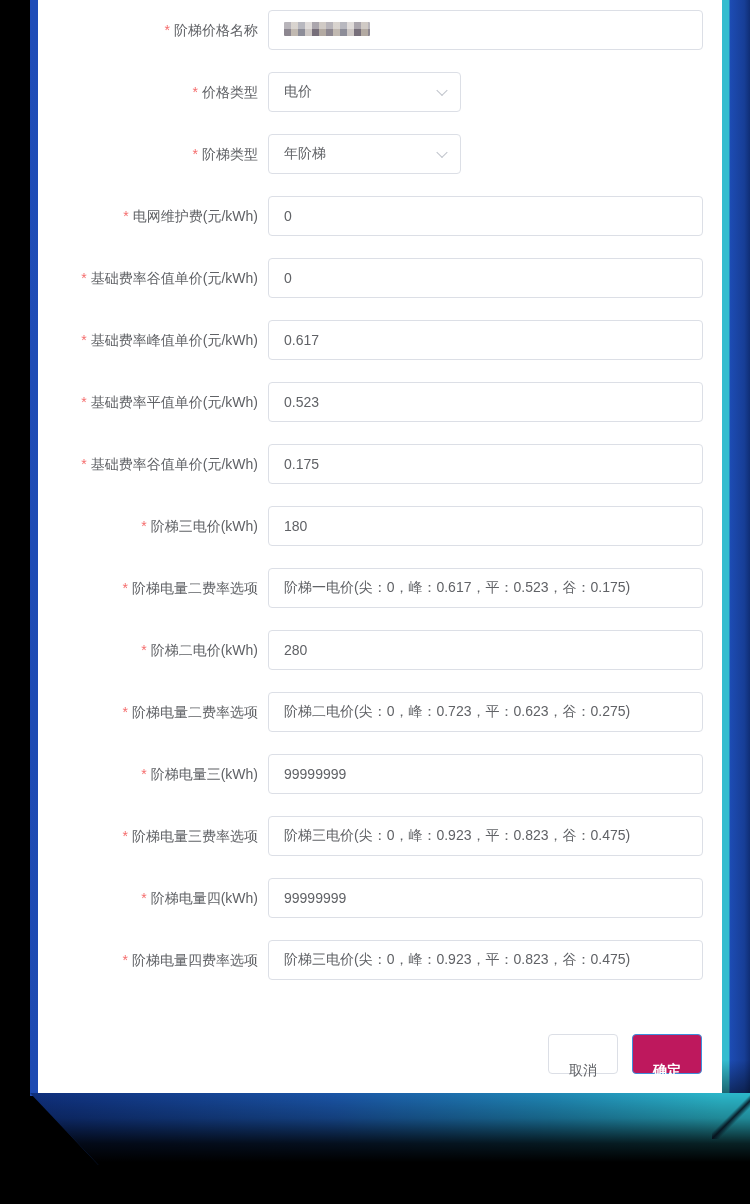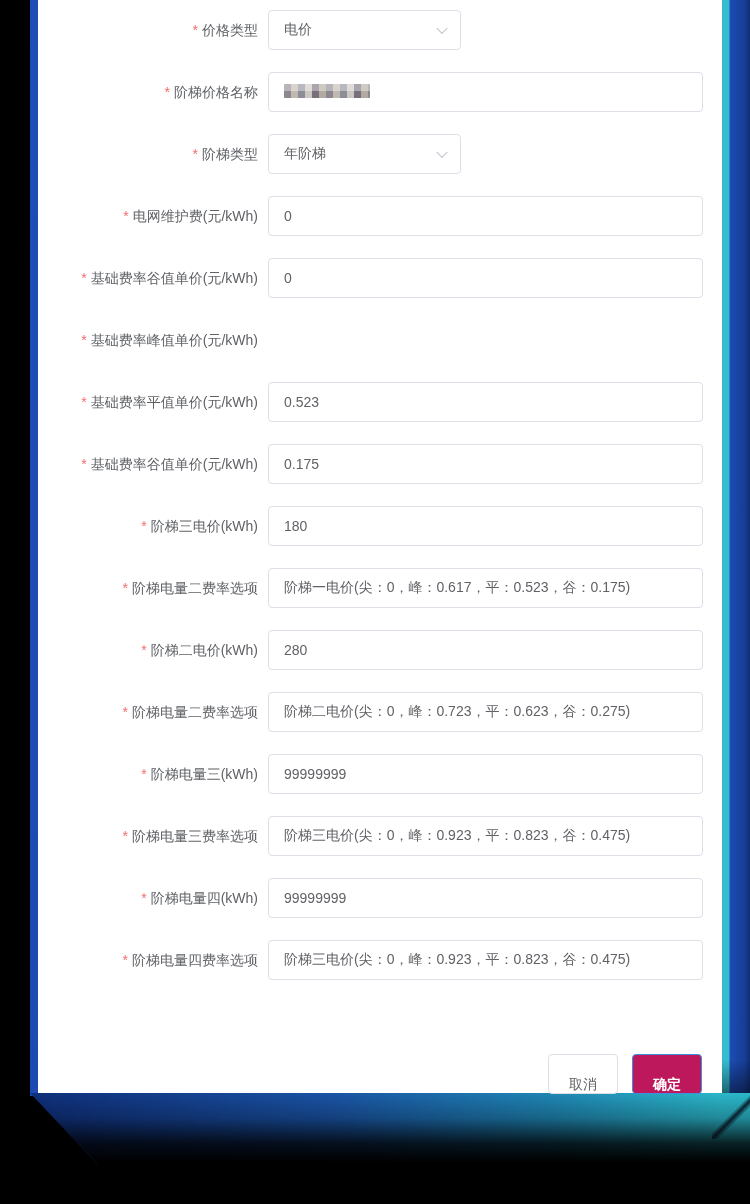--- a/index.html
+++ b/index.html
@@ -66,61 +66,60 @@
       repeating-linear-gradient(0deg, rgba(255,255,255,0) 0 7px, rgba(255,255,255,.38) 7px 14px),
       repeating-linear-gradient(90deg,#8d8790 0 7px,#c1b9b1 7px 14px,#8d8d98 14px 21px,#cdc7c4 21px 28px,#776f7a 28px 35px,#b3aaa2 35px 42px);
   }
 
   
   .footer {
     display:flex; justify-content:flex-end; gap:14px;
     padding-right:20px; margin-top:54px;
   }
   .btn {
-    height:40px; min-width:70px; padding:10px 18px; border-radius:4px;
+    height:40px; min-width:70px; padding:16px 18px; border-radius:4px;
     font-size:14px; line-height:38px; text-align:center; cursor:pointer;
     font-family:inherit;
-    margin-top:20px;
   }
   .btn-cancel { background:#fff; border:1px solid #dcdfe6; color:#606266; }
   .btn-confirm { background:#be185d; border:1px solid #3d8fdc; color:#fff; font-weight:bold; }
 </style>
 </head>
 <body>
 
 <div id="stage">
   <div class="frame-left"></div>
   <div class="frame-right"></div>
   <div class="frame-bottom"></div>
   <div class="frame-bevel"></div>
 
   <div class="panel">
     <div id="form-body">
   <div class="row">
     <div class="label">
+      <span class="req">*</span><span class="label-text">阶梯价格名称</span>
+    </div>
+    <div class="control">
+      <span class="value"><span class="mosaic"></span></span>
+
+    </div>
+  </div>
+
+  <div class="row">
+    <div class="label">
       <span class="req">*</span><span class="label-text">价格类型</span>
     </div>
     <div class="control select">
       <span class="value">电价</span>
       <span class="chevron"></span>
     </div>
   </div>
 
   <div class="row">
     <div class="label">
-      <span class="req">*</span><span class="label-text">阶梯价格名称</span>
-    </div>
-    <div class="control">
-      <span class="value"><span class="mosaic"></span></span>
-
-    </div>
-  </div>
-
-  <div class="row">
-    <div class="label">
       <span class="req">*</span><span class="label-text">阶梯类型</span>
     </div>
     <div class="control select">
       <span class="value">年阶梯</span>
       <span class="chevron"></span>
     </div>
   </div>
 
   <div class="row">
     <div class="label">
@@ -139,20 +138,24 @@
     <div class="control">
       <span class="value">0</span>
 
     </div>
   </div>
 
   <div class="row">
     <div class="label">
       <span class="req">*</span><span class="label-text">基础费率峰值单价(元/kWh)</span>
     </div>
+    <div class="control">
+      <span class="value">0.617</span>
+
+    </div>
   </div>
 
   <div class="row">
     <div class="label">
       <span class="req">*</span><span class="label-text">基础费率平值单价(元/kWh)</span>
     </div>
     <div class="control">
       <span class="value">0.523</span>
 
     </div>

